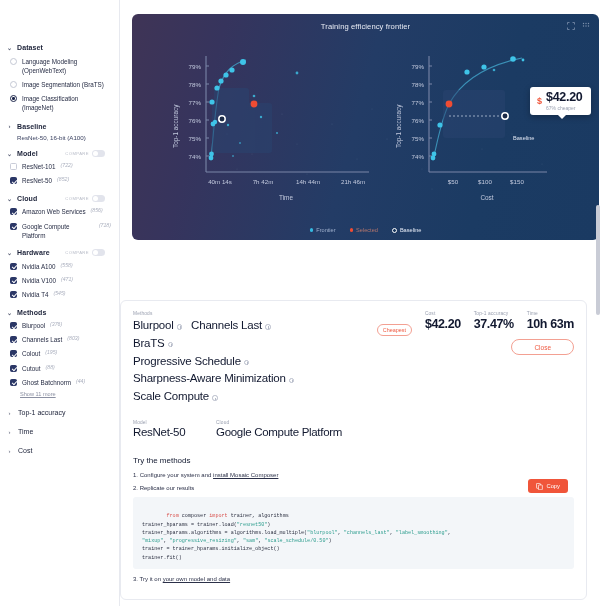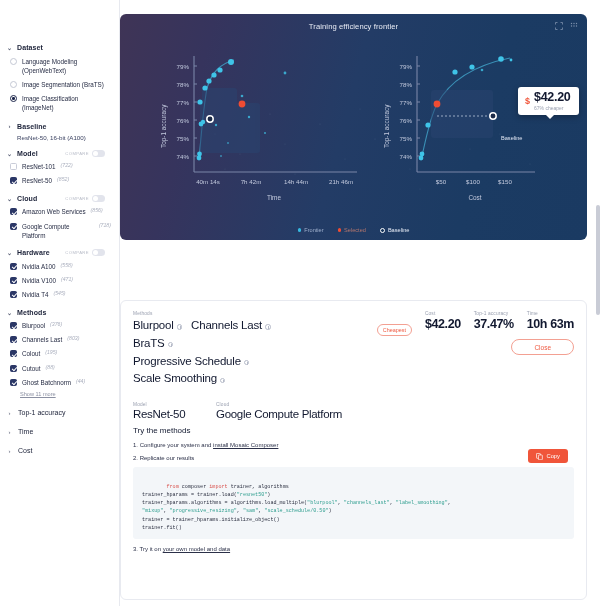--- a/index.html
+++ b/index.html
@@ -70,21 +70,21 @@
     text-decoration: underline; cursor: pointer;
   }
   .collapsed-head {
     display:flex; align-items:center; gap:5px;
     padding: 6px 8px 6px 6px; font-size: 7px; color:#1b2138;
   }
 
   
   .main { flex: 1; position: relative; }
   .chart-card {
-    position: absolute; left: 0px; top: 14px; width: 467px; height: 226px;
+    position: absolute; left: 12px; top: 14px; width: 467px; height: 226px;
     border-radius: 6px; overflow: hidden;
     background: linear-gradient(105deg, #3f3456 0%, #36345d 18%, #233c66 48%, #1b3b63 75%, #1a3a62 100%);
   }
   .chart-title {
     position:absolute; top:8px; left:0; right:0; text-align:center;
     color:#e9ecf5; font-size:7.6px; letter-spacing:.1px;
   }
   .card-icons { position:absolute; top:8px; right:9px; display:flex; gap:7px; }
   .ico { width:8px; height:8px; opacity:.55; }
   .noise { position:absolute; inset:0; opacity:.5; }
@@ -141,21 +141,21 @@
   }
   .close-btn {
     position:absolute; right:12px; top:38px;
     border:.8px solid #f3a092; color:#ef5b43; background:#fff;
     border-radius:9px; padding:3.5px 22px; font-size:6.5px; cursor:pointer;
     font-family:"Liberation Sans", sans-serif;
   }
   .trio { display:flex; margin-top:14px; }
   .trio .cell .v { font-size:11.5px; color:#11182f; letter-spacing:-.3px; }
   .trio .c1 { width:83px; } .trio .c2 { width:215px; }
-  .try-h { font-size:8px; color:#11182f; margin-top:6px; font-weight:normal; }
+  .try-h { font-size:8px; color:#11182f; margin-top:18px; font-weight:normal; }
   .step { font-size:6px; color:#2b3048; margin-top:7px; }
   .lnk { text-decoration:underline; color:#2b3048; cursor:pointer; }
   .code {
     margin-top:6px; background:#f3f6f9; border-radius:3px;
     padding:7px 9px; font-family:"Liberation Mono", monospace;
     font-size:5.1px; line-height:1.62; color:#2d3142; position:relative;
     white-space:pre-wrap; word-break:break-word;
   }
   .kw { color:#d9534f; } .str { color:#2e9e8f; }
   .copy-btn {
@@ -504,23 +504,27 @@
         <span class="m-item">
           <span>BraTS</span>
           <span class="info-i"></span>
         </span>
         <span style="flex-basis:100%;height:0"></span>
         <span class="m-item">
           <span>Progressive Schedule</span>
           <span class="info-i"></span>
         </span>
         <span style="flex-basis:100%;height:0"></span>
+        <span class="m-item">
+          <span>Sharpness-Aware Minimization</span>
+          <span class="info-i"></span>
+        </span>
         <span style="flex-basis:100%;height:0"></span>
         <span class="m-item">
-          <span>Scale Smoothing</span>
+          <span>Scale Compute</span>
           <span class="info-i"></span>
         </span>
       </div>
 
       <div class="stats">
         <span class="badge">Cheapest</span>
         <span class="stat">
           <div class="micro">Cost</div>
           <div class="v">$42.20</div>
         </span>

